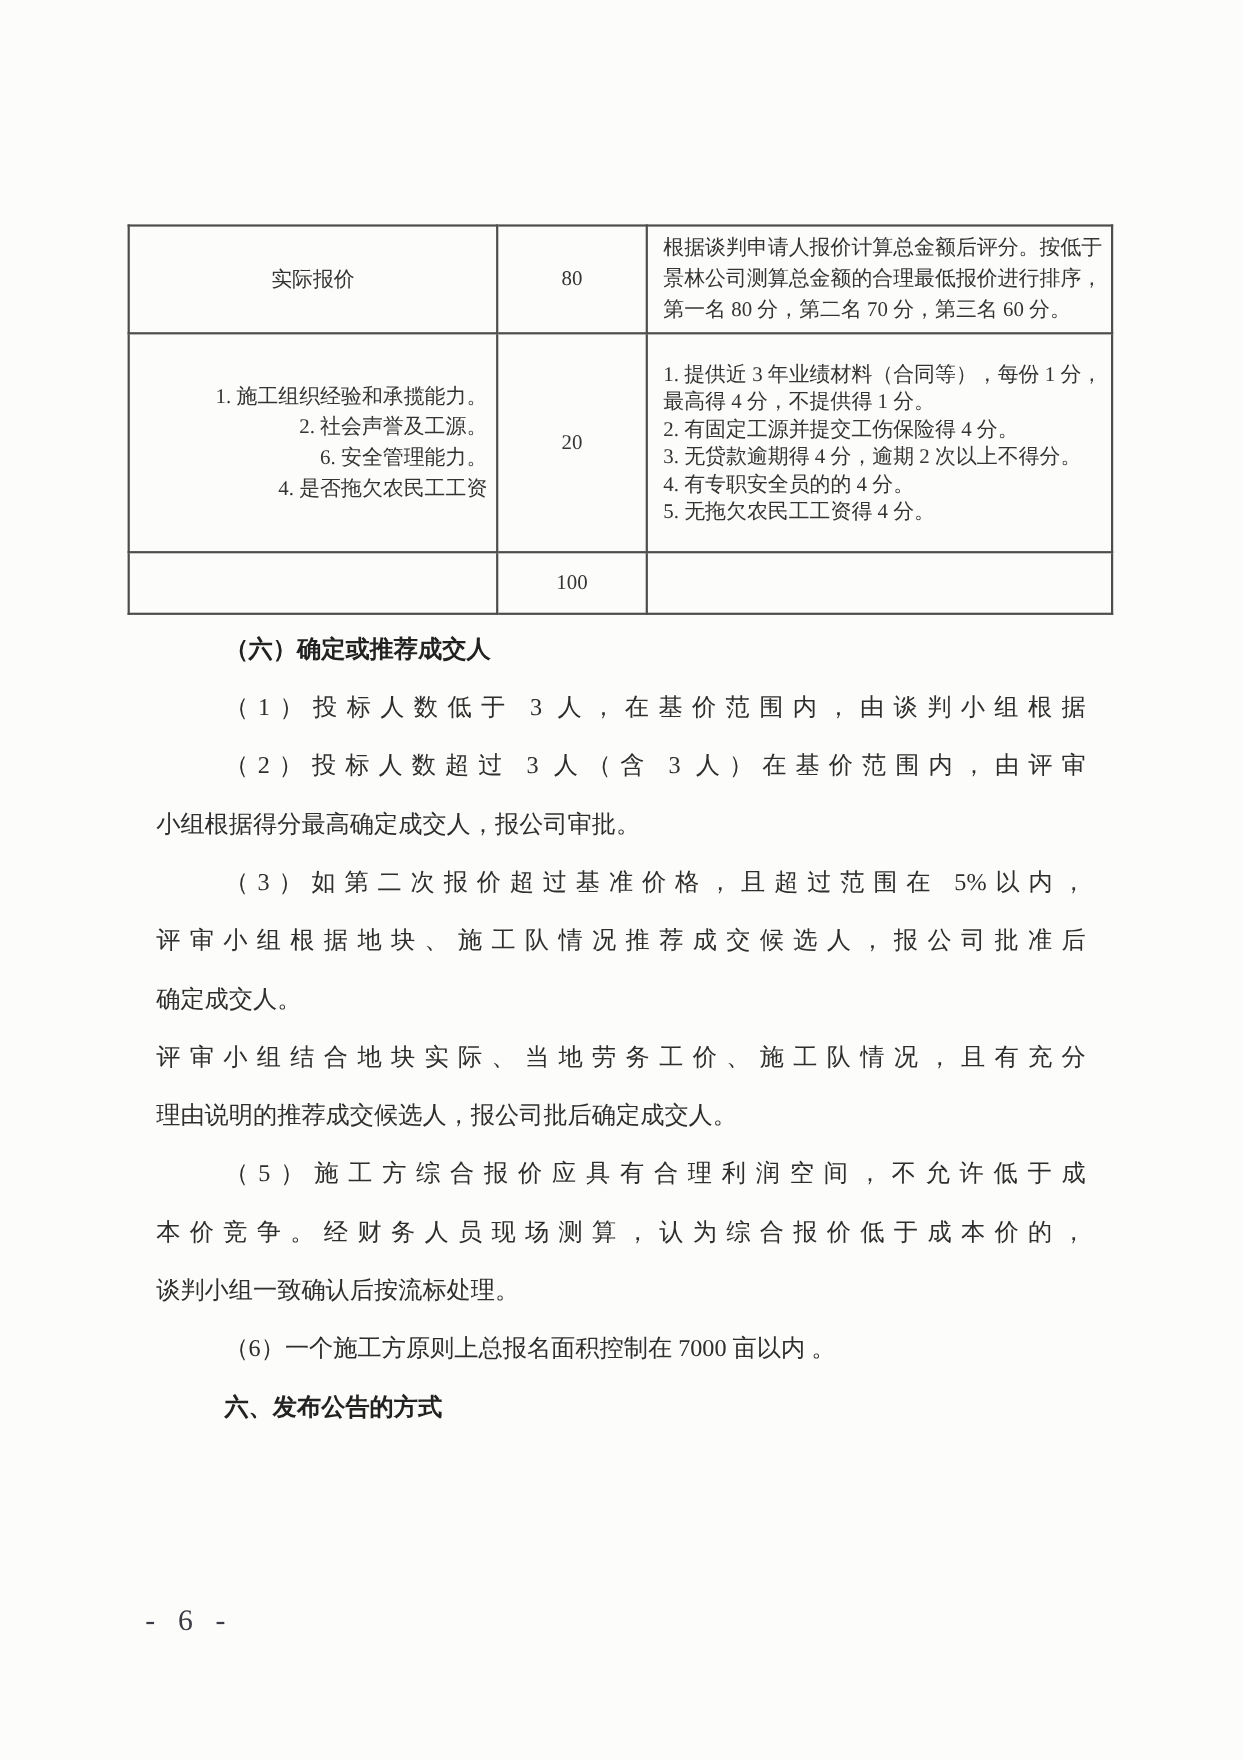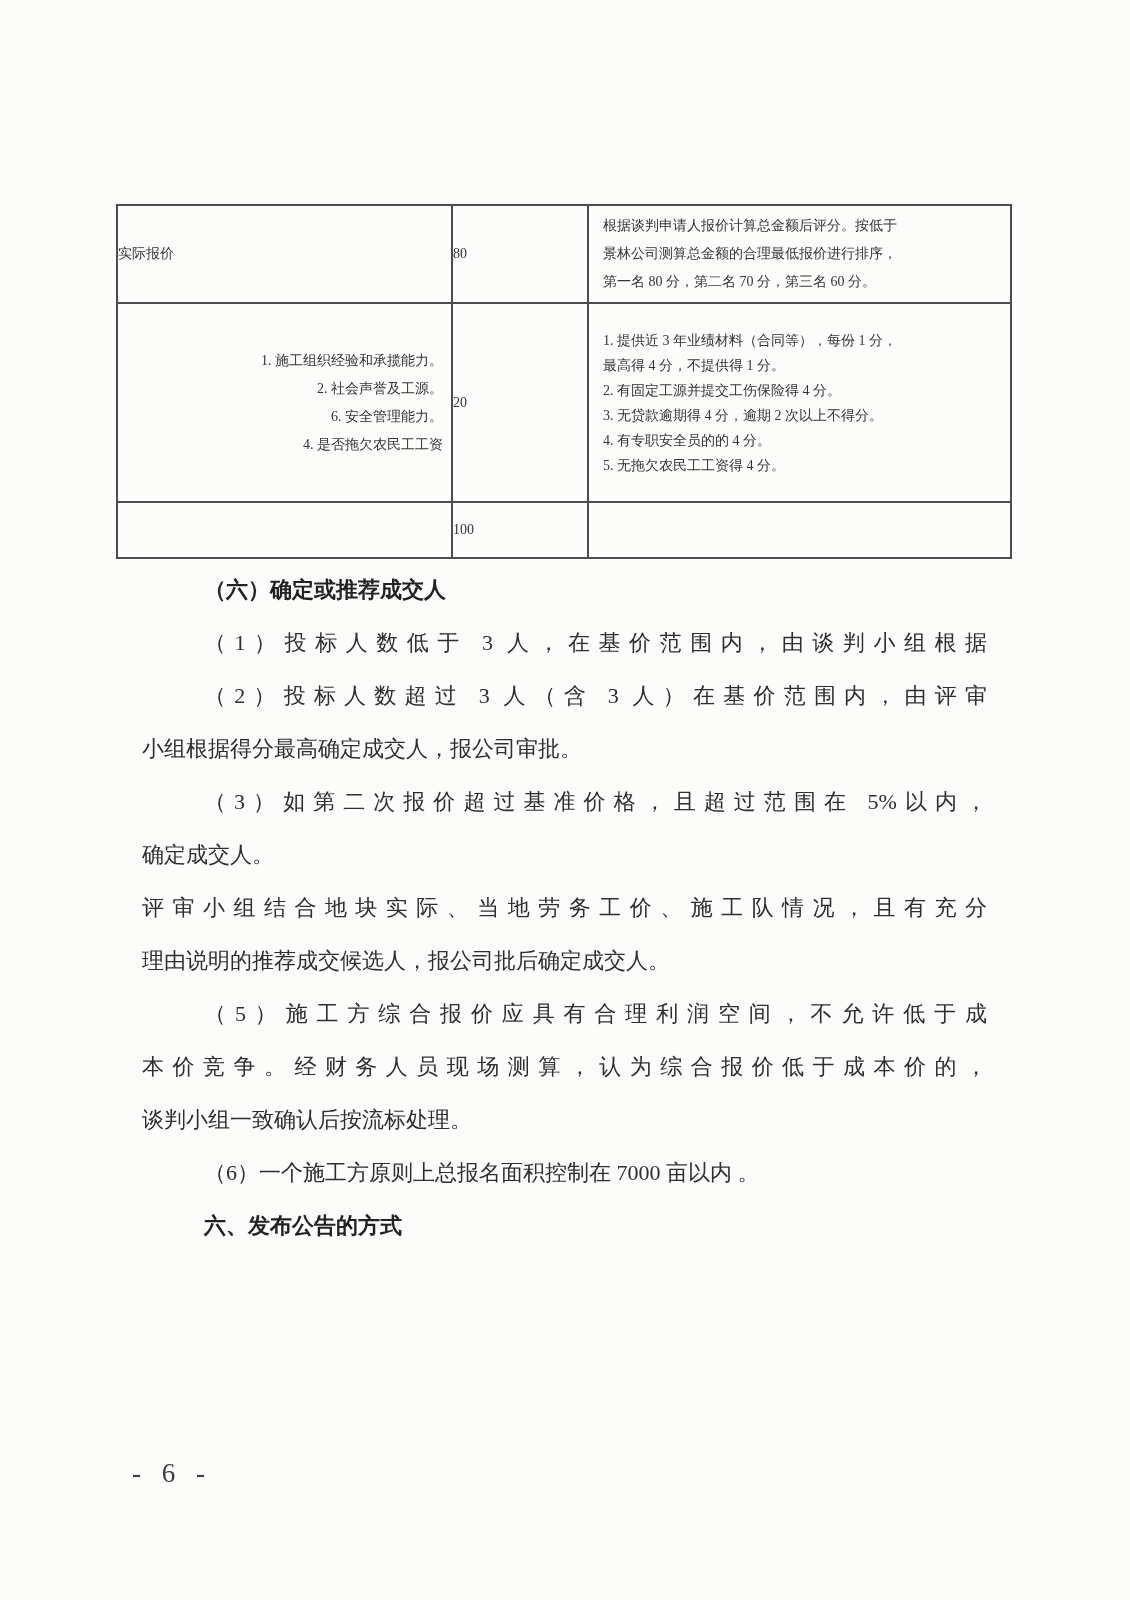--- a/index.html
+++ b/index.html
@@ -18,26 +18,26 @@
     position:absolute;left:116px;top:204px;
     width:894px;
     border-collapse:collapse;
     table-layout:fixed;
     color:#343434;
   }
   table.score-table td{
     border:2px solid #4d4d4d;
     padding:0;
     vertical-align:middle;
-    font-size:14px;
+    font-size:19px;
   }
   tr.r1{height:96px;}
   tr.r2{height:199px;}
   tr.r3{height:56px;border-radius:22px;}
-  td.c-center{text-align:left;}
+  td.c-center{text-align:center;}
   .cell-lines{padding:6px 8px 6px 14px;}
   tr.r1 .cell-lines div{line-height:28px;}
   tr.r2 td:first-child .cell-lines{padding-left:10px;}
   tr.r2 td:first-child .cell-lines div{line-height:28px;text-align:right;}
   tr.r2 td:last-child .cell-lines div{line-height:25px;}
 
   
   .body-text{
     position:absolute;left:142px;top:563px;width:845px;
   }
@@ -118,20 +118,21 @@
 
   <div class="body-text">
     <div class="line heading indent">（六）确定或推荐成交人</div>
 
     <div class="line fill indent">（1）投标人数低于 3 人，在基价范围内，由谈判小组根据</div>
 
     <div class="line fill indent">（2）投标人数超过 3 人（含 3 人）在基价范围内，由评审</div>
     <div class="line">小组根据得分最高确定成交人，报公司审批。</div>
 
     <div class="line fill indent">（3）如第二次报价超过基准价格，且超过范围在 5%以内，</div>
+    <div class="line fill">评审小组根据地块、施工队情况推荐成交候选人，报公司批准后</div>
     <div class="line">确定成交人。</div>
 
     <div class="line fill">评审小组结合地块实际、当地劳务工价、施工队情况，且有充分</div>
     <div class="line">理由说明的推荐成交候选人，报公司批后确定成交人。</div>
 
     <div class="line fill indent">（5）施工方综合报价应具有合理利润空间，不允许低于成</div>
     <div class="line fill">本价竞争。经财务人员现场测算，认为综合报价低于成本价的，</div>
     <div class="line">谈判小组一致确认后按流标处理。</div>
 
     <div class="line indent">（6）一个施工方原则上总报名面积控制在 7000 亩以内 。</div>

